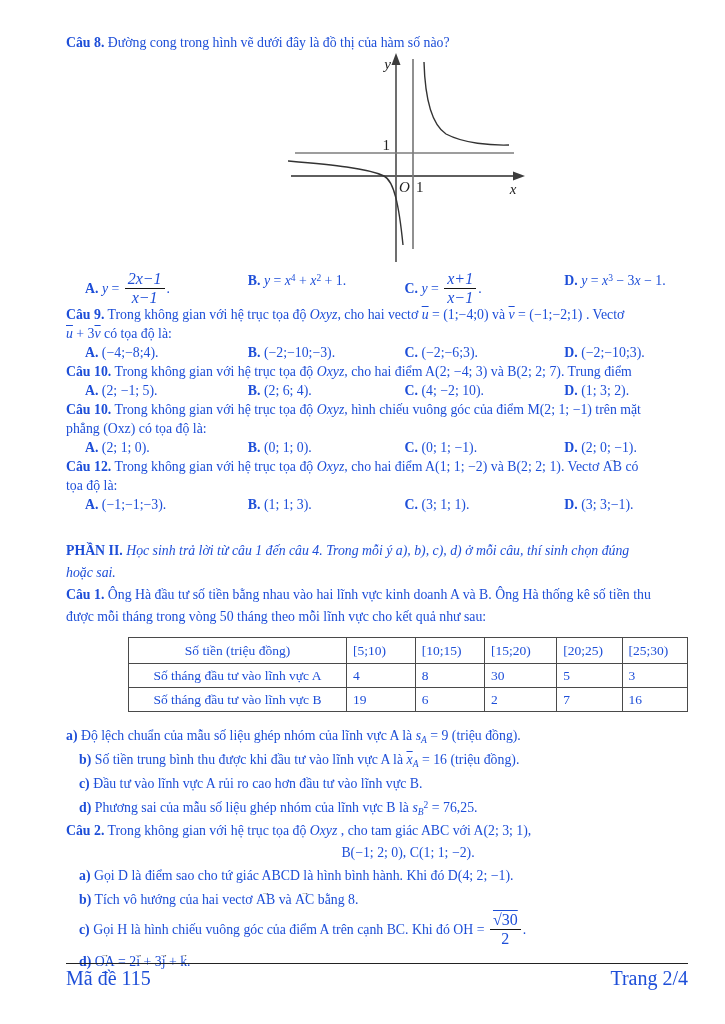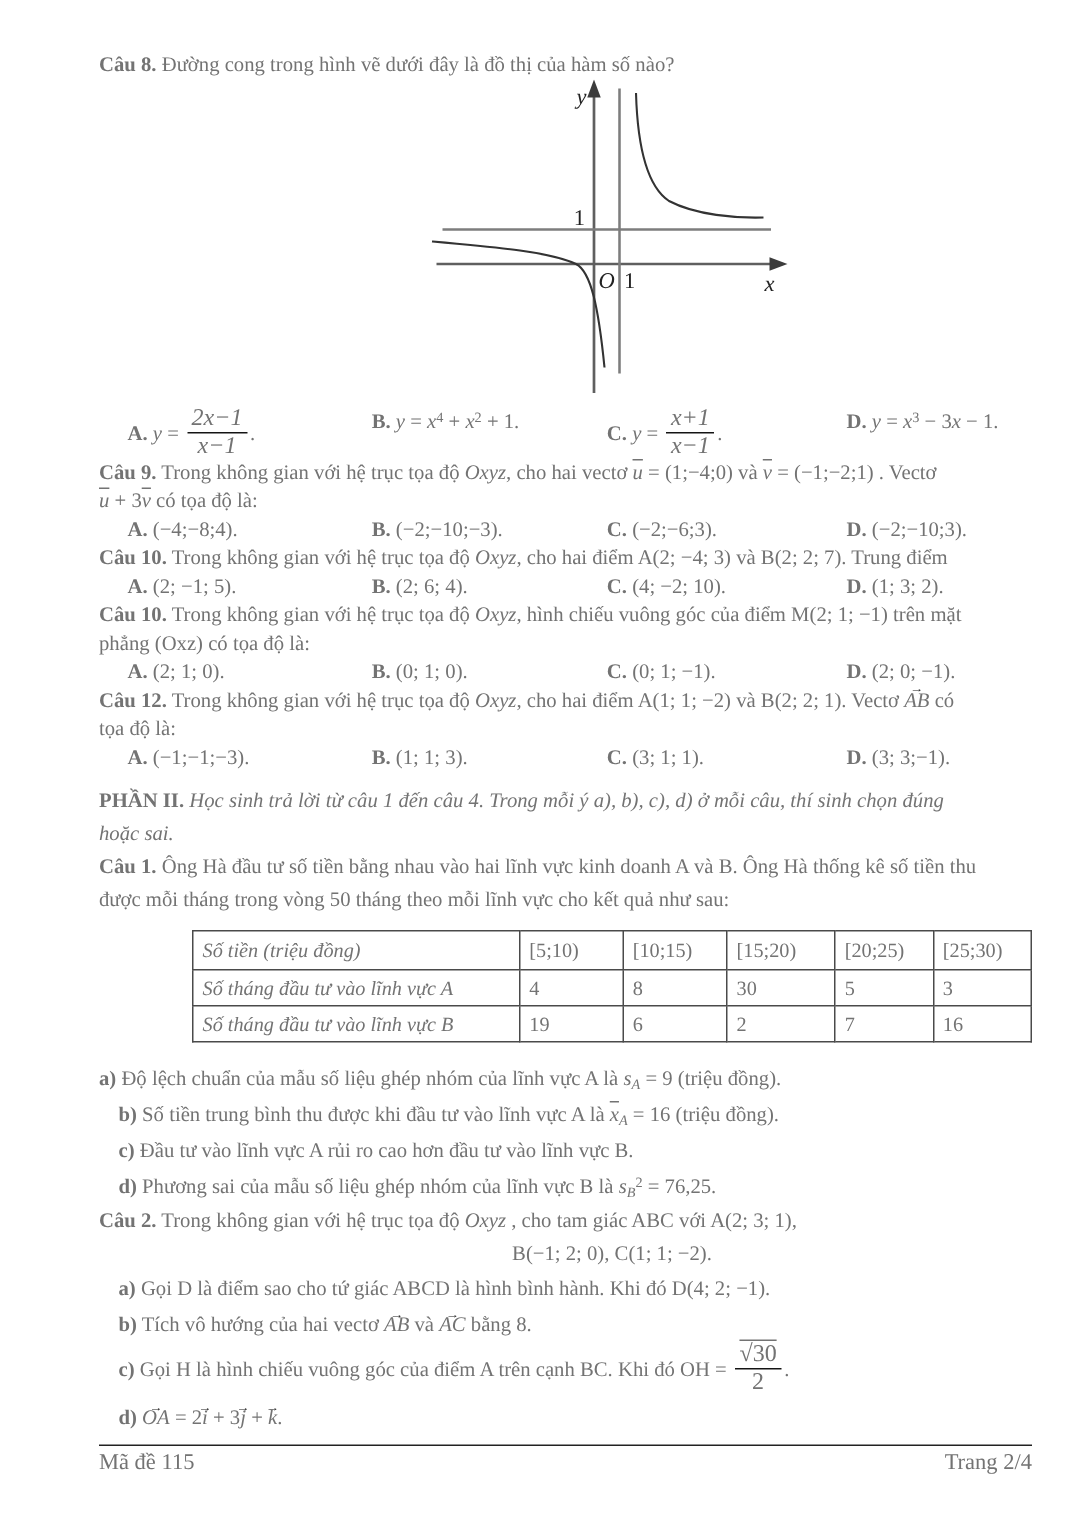--- a/index.html
+++ b/index.html
@@ -1,19 +1,19 @@
 <!DOCTYPE html>
 <html><head>
 <meta charset="utf-8">
 <style>
   html,body { margin:0; padding:0; background:#ffffff; }
   .page {
     position:relative; width:725px; height:1024px; background:#ffffff;
     font-family:"Liberation Serif","DejaVu Serif",serif;
-    color:#737373; overflow:hidden;
+    color:#1d4ed8; overflow:hidden;
   }
   .content { position:absolute; left:66px; top:33px; width:622px; }
   p.line { margin:0; font-size:13.8px; line-height:19px; white-space:nowrap; }
   .b { font-weight:bold; }
   .it { font-style:italic; }
   
   .figure { margin:1px 0 3px 0; height:215px; position:relative; }
   .figure svg { position:absolute; left:219px; top:0; }
   .glabel { font-family:"Liberation Serif",serif; font-size:15px; fill:#222; }
   
@@ -24,42 +24,42 @@
   .opts .opt:nth-child(4){ flex:1; }
   .opts8 { align-items:flex-start; height:34px; margin-top:3px; }
   sup { font-size:9.5px; vertical-align:4px; line-height:0; }
   sub { font-size:9.5px; vertical-align:-3px; line-height:0; font-style:italic; }
   .frac { display:inline-block; vertical-align:middle; text-align:center;
           font-size:16px; line-height:1.15; margin:0 2px; position:relative; top:-1px; }
   .frac .fnum { display:block; border-bottom:1px solid #141414; padding:0 3px; }
   .frac .fden { display:block; }
   .bar { text-decoration:overline; font-style:italic; }
   .rad { text-decoration:overline; }
-  .vec { position:relative; font-style:italic; display:inline-block;text-align:center; }
+  .vec { position:relative; display:inline-block;text-align:center; }
   .vec::after { content:"→"; position:absolute; top:-0.78em; left:50%;
                 transform:translateX(-50%) scaleY(.8); font-size:9px; font-style:normal; color:#141414; }
   
   .p2line { margin:0; font-size:13.8px; line-height:22px; white-space:nowrap; }
-  .p2head { margin-top:9px; }
+  .p2head { margin-top:26px; }
   .p2head .txt { font-style:italic; }
   .item { margin:0; font-size:13.8px; line-height:24px; padding-left:13px; white-space:nowrap; }
   .item.noind { padding-left:0; }
   .indent2 { padding-left:62px;text-align:center; }
   
   table.dtable { border-collapse:collapse; margin:9px 0 12px 62px; font-size:13.5px; }
   table.dtable td { border:1.4px solid #4a4a4a; padding:1px 6px; height:21px; text-align:left; }
-  table.dtable td.rowlab { text-align:left; width:213px;font-style:italic; }
+  table.dtable td.rowlab { text-align:center; width:213px; }
   table.dtable tr.hdr td { height:23px; }
   table.dtable td.c1{ width:57px; } table.dtable td.c2{ width:57px; }
   table.dtable td.c3{ width:60px; } table.dtable td.c4{ width:53px; }
   table.dtable td.c5{ width:53px; }
   
   .footer { position:absolute; left:66px; right:37px; top:963px;
             border-top:1.4px solid #222; display:flex; justify-content:space-between;
-            font-size:15px; padding-top:3px; }
+            font-size:20px; padding-top:3px; }
 </style>
 </head>
 <body>
 
 <div class="page">
   <div class="content">
 
     <p class="line"><span class="b">Câu 8.</span><span> Đường cong trong hình vẽ dưới đây là đồ thị của hàm số nào?</span></p>
 
     <div class="figure">

